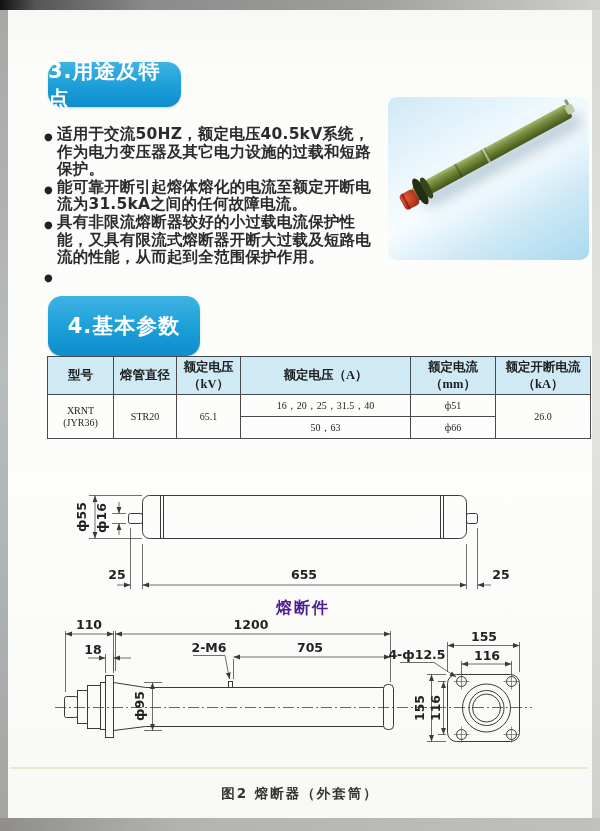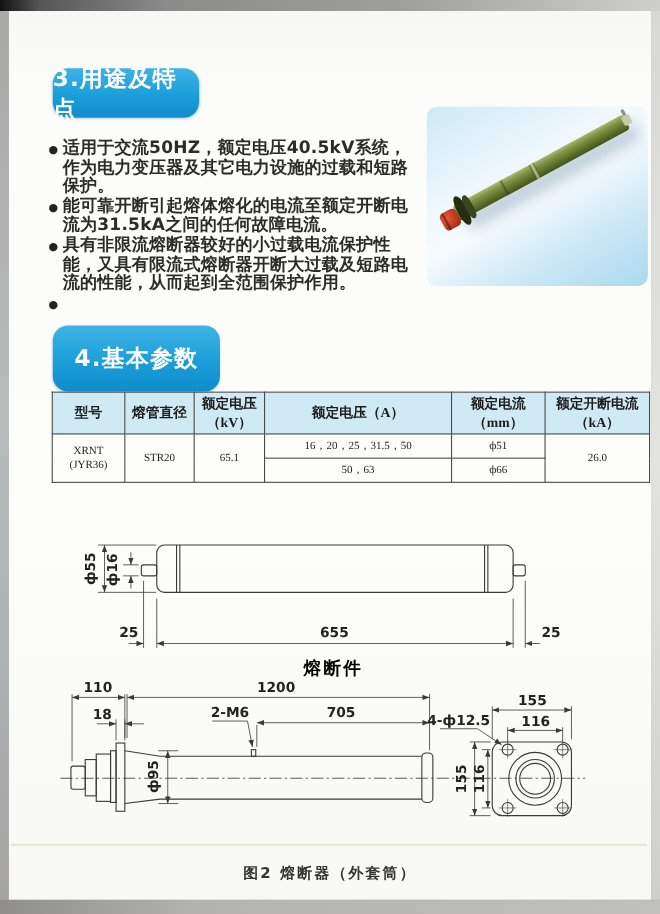--- a/index.html
+++ b/index.html
@@ -73,21 +73,21 @@
 
   
   svg{position:absolute;left:0;overflow:visible;}
   #dwg1{top:478px;}
   #dwg2{top:618px;}
   .ln{stroke:#3a3a3a;stroke-width:1;fill:none;}
   .thin{stroke:#4a4a4a;stroke-width:.8;fill:none;}
   .cl{stroke:#555;stroke-width:.9;fill:none;stroke-dasharray:11 3 2 3;}
   .dim{font:bold 12.5px "DejaVu Sans",sans-serif;fill:#222;}
   .melt-label{position:absolute;left:240px;top:598px;width:126px;text-align:center;
-    font-size:16px;font-weight:bold;color:#000000;letter-spacing:2px;}
+    font-size:16px;font-weight:bold;color:#4c1d95;letter-spacing:2px;}
   .caption{position:absolute;left:0;top:785px;width:600px;text-align:center;
     font-size:13.5px;font-weight:600;color:#333;letter-spacing:2px;}
 </style>
 </head>
 <body>
 
 <div class="page"></div>
 <div class="scan-top"></div>
 <div class="scan-left"></div>
 <div class="scan-right"></div>
@@ -135,21 +135,21 @@
     <th>额定电流
 （mm）</th>
     <th>额定开断电流
 （kA）</th>
   </tr>
   <tr>
     <td rowspan="2">XRNT
 (JYR36)</td>
     <td rowspan="2">STR20</td>
     <td rowspan="2">65.1</td>
-    <td>16，20，25，31.5，50</td>
+    <td>16，20，25，31.5，40</td>
     <td>ф51</td>
     <td rowspan="2">26.0</td>
   </tr>
   <tr>
     <td>50，63</td>
     <td>ф66</td>
   </tr>
 </tbody>
   </table>
 

